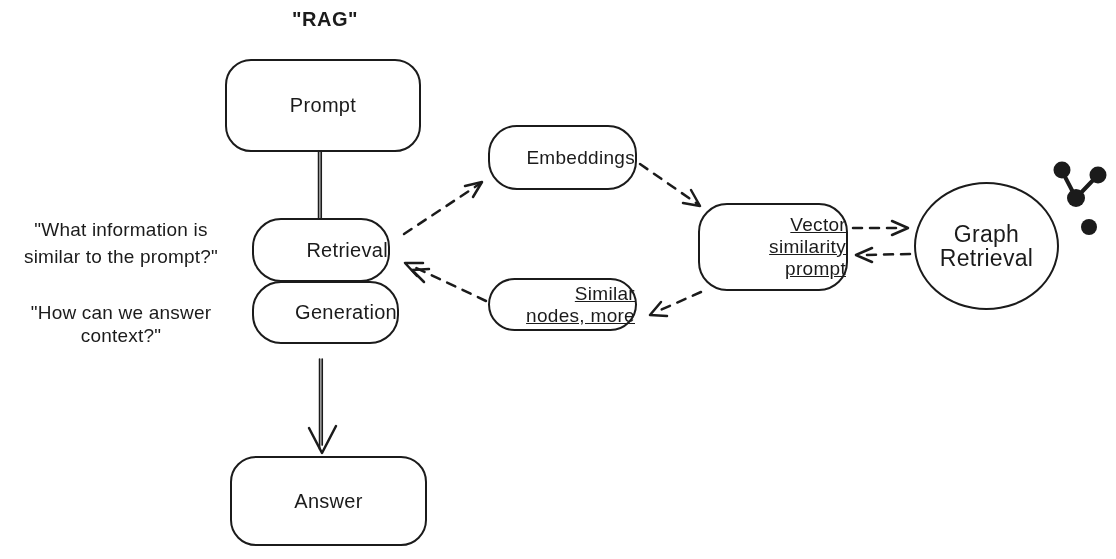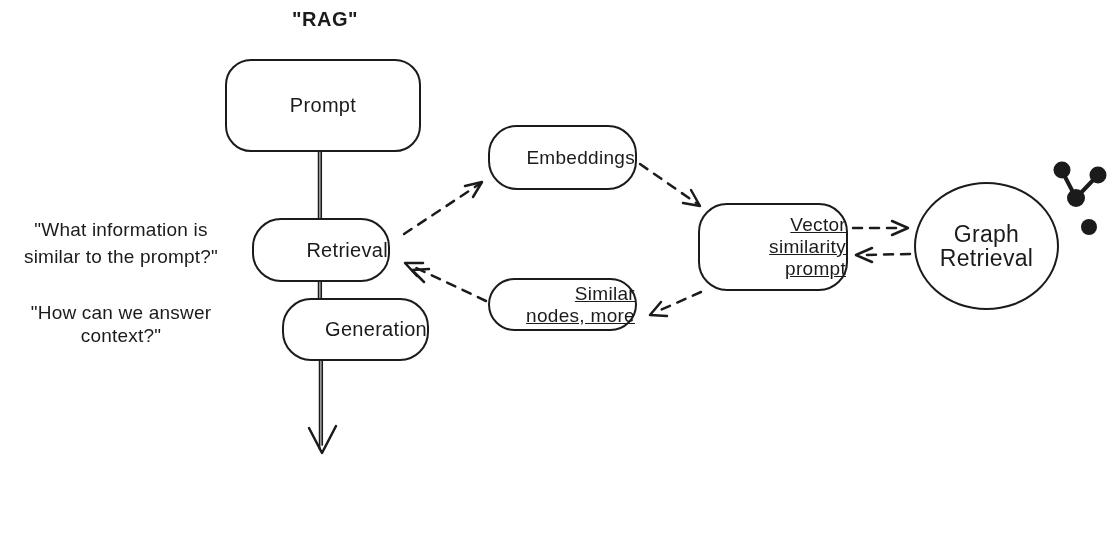--- a/index.html
+++ b/index.html
@@ -153,24 +153,27 @@
   </div>
 
   <div class="node bigrect" style="left:225px; top:59px; width:196px; height:93px;">
     <span>Prompt</span>
   </div>
 
   <div class="node rect" style="left:252px; top:218px; width:138px; height:64px;">
     <span>Retrieval</span>
   </div>
 
-  <div class="node rect" style="left:252px; top:298px; width:147px; height:63px;margin-left:30px;">
+  <div class="node rect" style="left:252px; top:281px; width:147px; height:63px;">
     <span>Generation</span>
   </div>
 
+  <div class="node bigrect" style="left:230px; top:456px; width:197px; height:90px;">
+    <span>Answer</span>
+  </div>
 
   <div class="node rect" style="left:488px; top:125px; width:149px; height:65px; font-size:19px;">
     <span>Embeddings</span>
   </div>
 
   <div class="node rect" style="left:698px; top:203px; width:150px; height:88px;">
     <span class="ln">Vector</span>
     <span class="ln">similarity</span>
     <span class="ln">prompt</span>
   </div>

